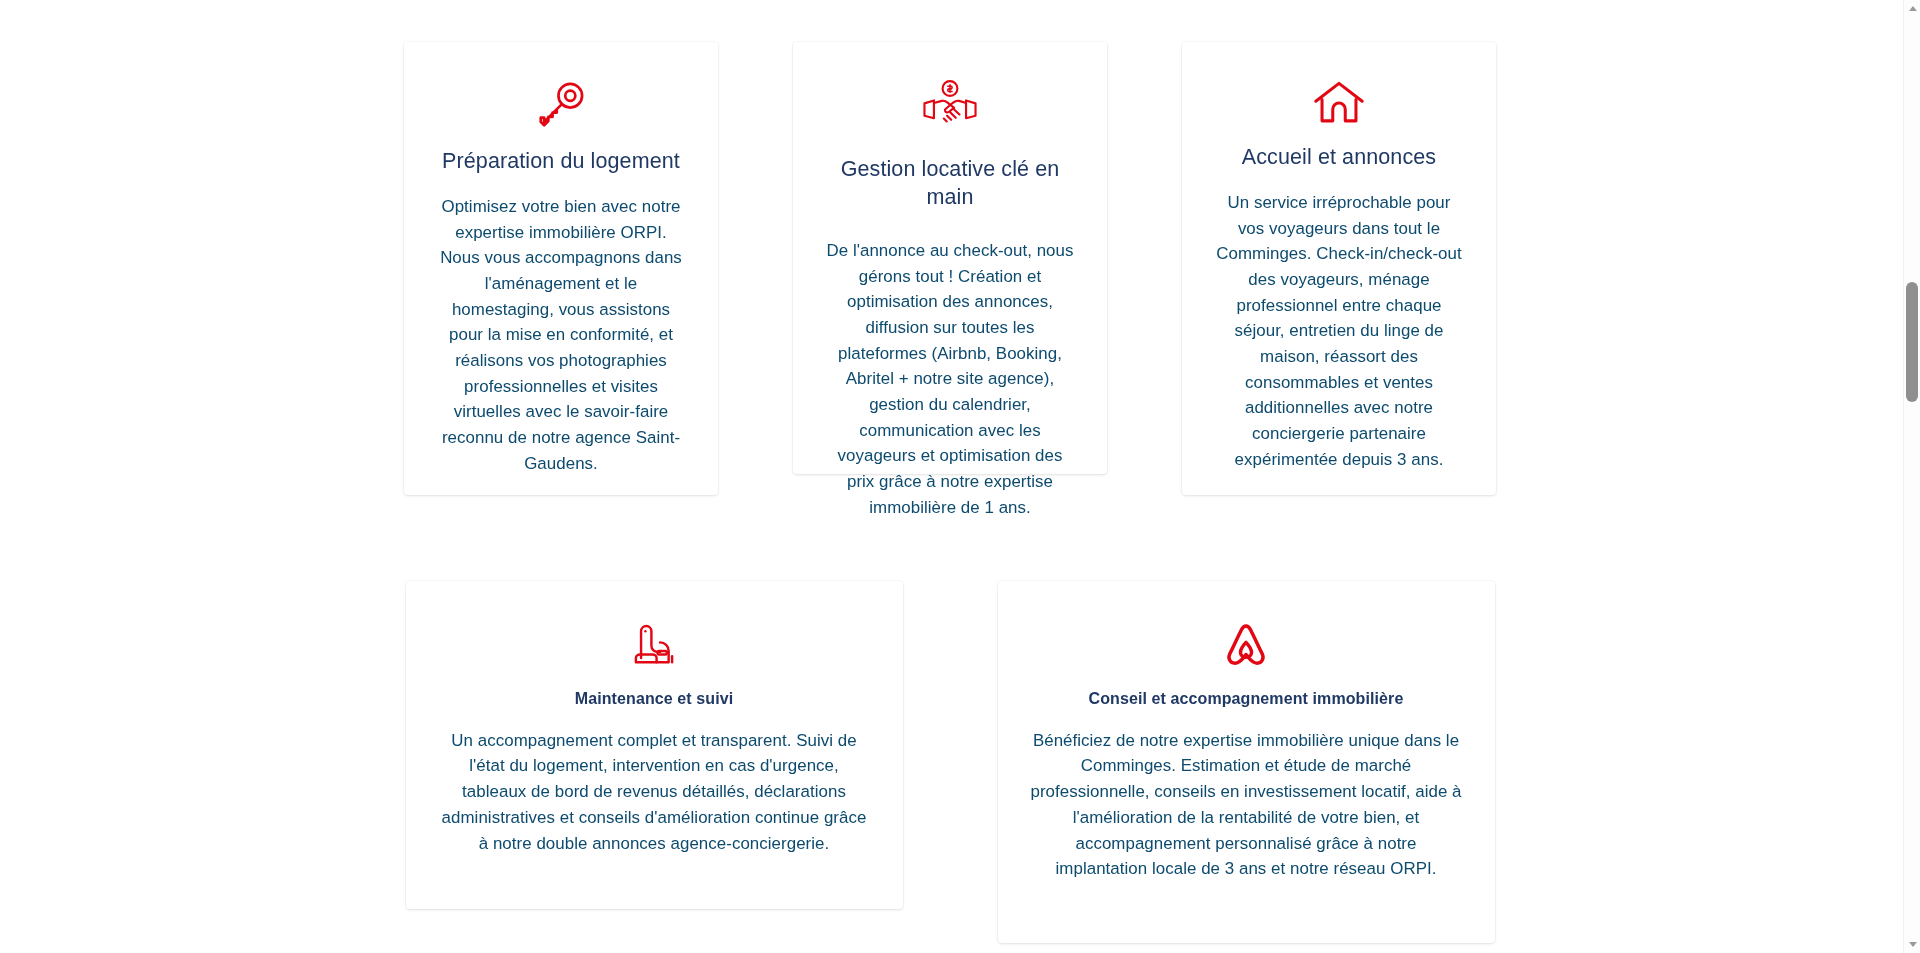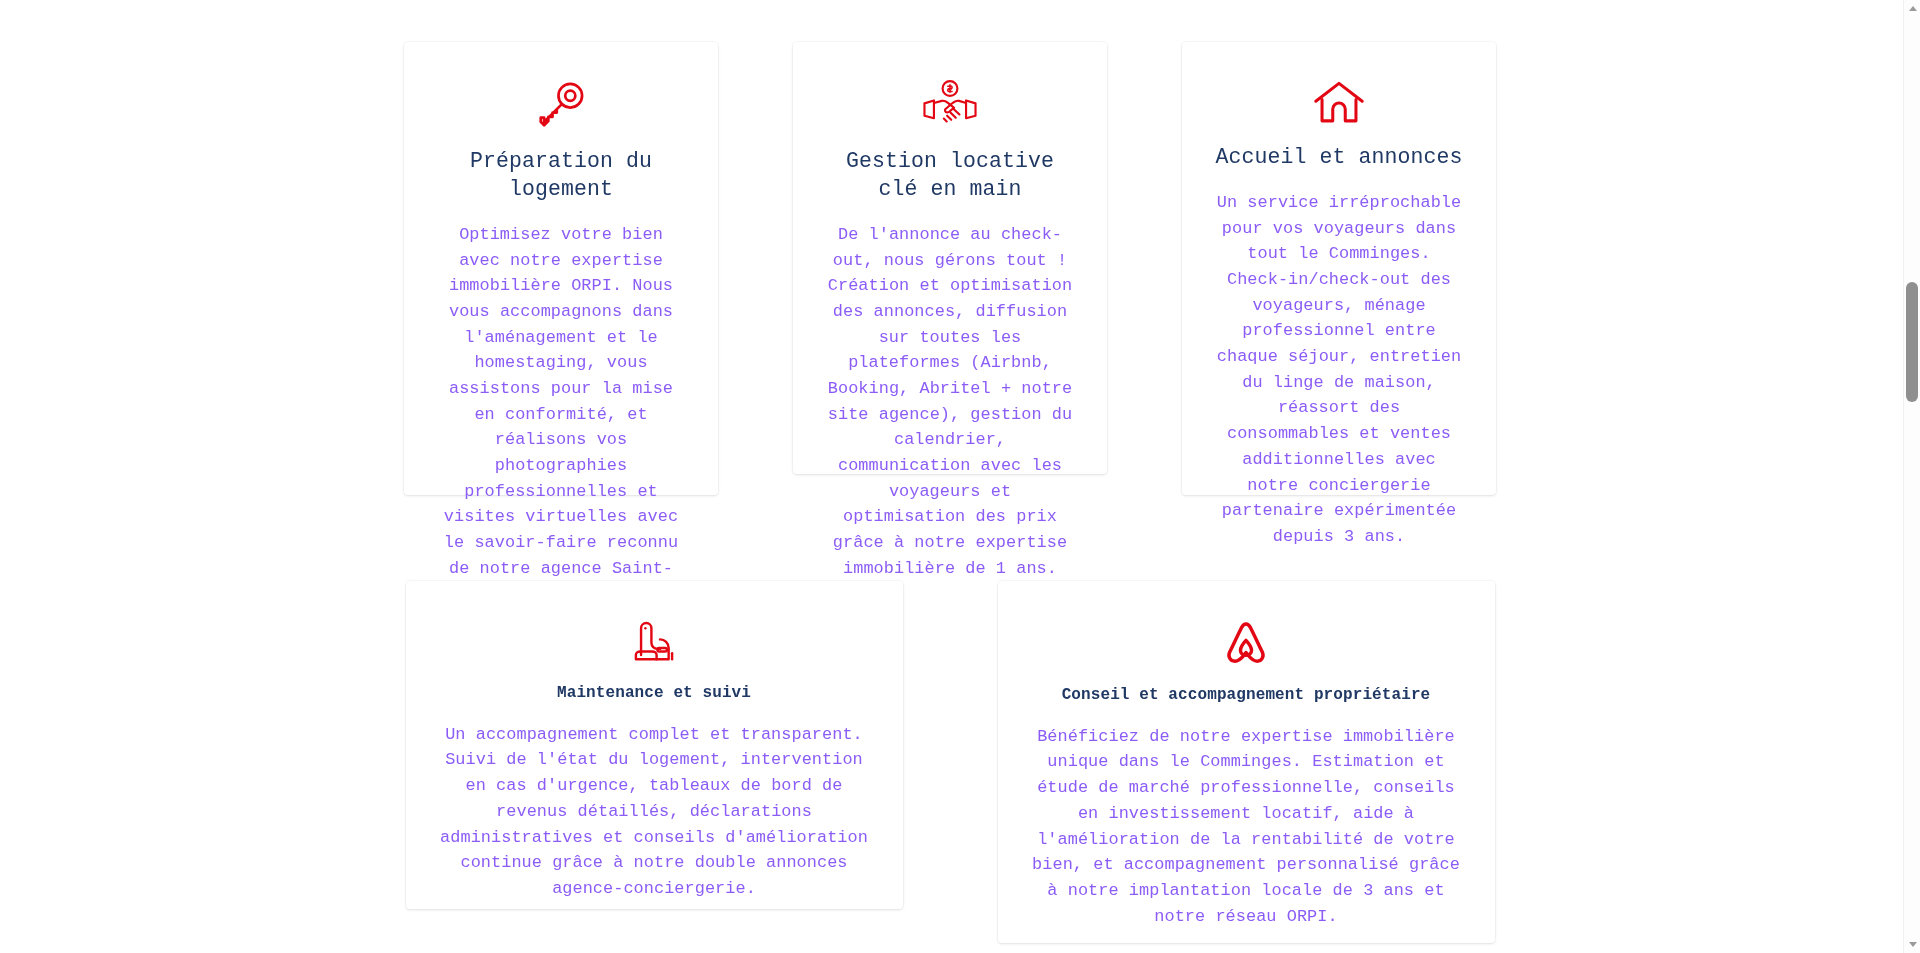--- a/index.html
+++ b/index.html
@@ -27,27 +27,26 @@
   .row-bot  { left: 0; top: 581px; width: 1900px; gap: 95px; align-items: flex-start; }
 
   .card {
     background: #ffffff;
     border-radius: 4px;
     box-shadow: 0 1px 3px rgba(0,0,0,0.10), 0 0 0 1px rgba(0,0,0,0.025);
     padding: 36px 30px 34px 30px;
     text-align: center;
     display: flex;
     flex-direction: column;
-    font-family: Liberation Mono, monospace;
   }
   .card-w3 { width: 314px; }
   .card-w2 { width: 497px; }
 
   .card-h1 { height: 453px; }
-  .card-h2 { height: 432px; }
+  .card-h2 { height: 432px; gap: 8px; }
   .card-h3 { height: 453px; }
   .card-h4 { height: 328px; }
   .card-h5 { height: 362px; }
 
   .icon-wrap {
     height: 56px;
     margin-bottom: 16px;
     display: flex;
     align-items: center;
     justify-content: center;
@@ -60,21 +59,21 @@
     font-weight: 400;
     line-height: 1.3;
     margin: 0 0 18px 0;
     letter-spacing: 0.1px;
   }
   .card-title-b {
     font-weight: 700;
     font-size: 16px;
   }
   .card-body {
-    color: #8b5cf6;
+    color: #0c4a6e;
     font-size: 16.9px;
     line-height: 1.52;
     margin: 0;
     letter-spacing: 0.05px;
   }
 
   
   .scrollbar {
     position: absolute;
     top: 0; right: 0;
@@ -180,21 +179,21 @@
         <svg width="52" height="52" viewBox="0 0 60 58" fill="none" stroke="#e30613" stroke-width="4" stroke-linecap="round" stroke-linejoin="round">
           <path d="M30 7 c2.4 0 4 1.8 5.4 4.6 c3.4 6.8 8.6 18 13.4 27.8
                    c2.4 5 -0.6 10.6 -6 10.6 c-4.2 0 -7.6 -3.4 -10.8 -7.4
                    c-0.9 -1.1 -1.5 -1.9 -2 -2.6 c-0.5 0.7 -1.1 1.5 -2 2.6
                    c-3.2 4 -6.6 7.4 -10.8 7.4 c-5.4 0 -8.4 -5.6 -6 -10.6
                    c4.8 -9.8 10 -21 13.4 -27.8 C26 8.8 27.6 7 30 7 Z"></path>
           <path d="M30 26 c2.6 2.8 6.4 7.6 6.4 11.4 c0 3.6 -2.8 5.8 -6.4 5.8
                    c-3.6 0 -6.4 -2.2 -6.4 -5.8 C23.6 33.6 27.4 28.8 30 26 Z"></path>
         </svg>
       </div>
-      <h3 class="card-title card-title-b">Conseil et accompagnement propriétaire</h3>
+      <h3 class="card-title card-title-b">Conseil et accompagnement immobilière</h3>
       <p class="card-body">Bénéficiez de notre expertise immobilière unique dans le Comminges. Estimation et étude de marché professionnelle, conseils en investissement locatif, aide à l'amélioration de la rentabilité de votre bien, et accompagnement personnalisé grâce à notre implantation locale de 3 ans et notre réseau ORPI.</p>
     </div>
   </div>
 
   <div class="scrollbar">
     <div class="sb-arrow up">
         <i></i>
       </div>
     <div class="sb-thumb"></div>
     <div class="sb-arrow down">

